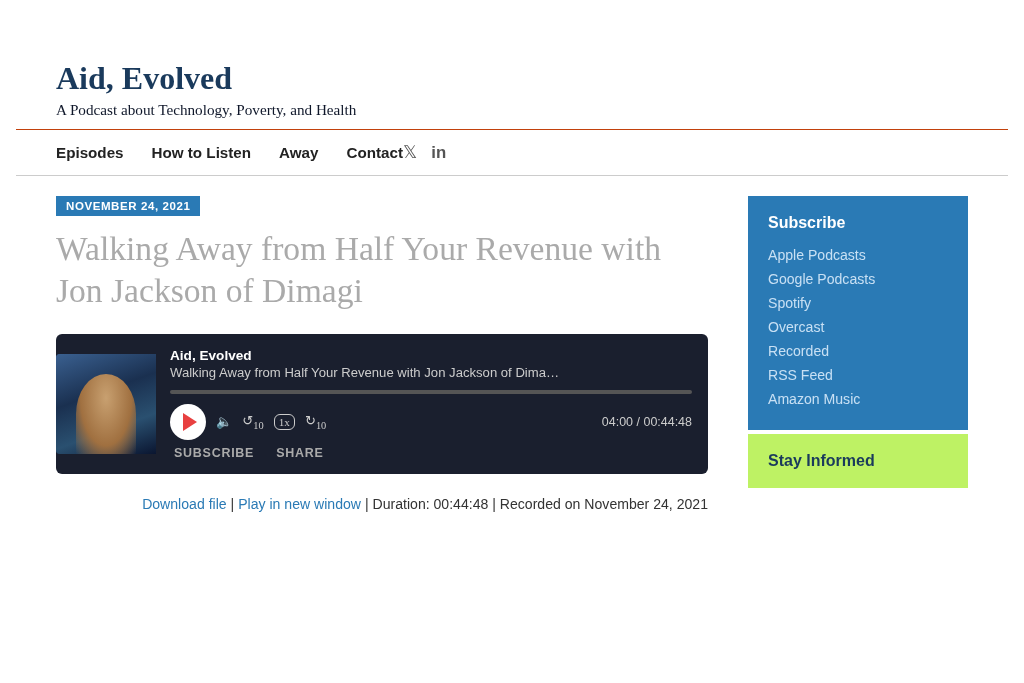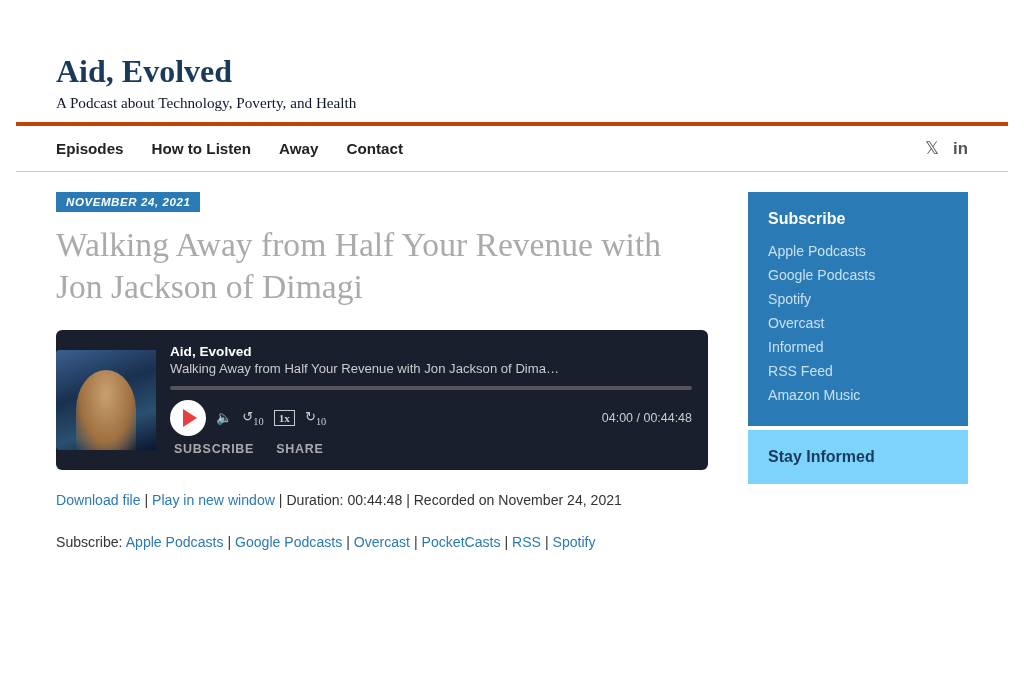--- a/index.html
+++ b/index.html
@@ -6,21 +6,21 @@
     body {
       font-family: Georgia, 'Times New Roman', serif;
       background: #fff;
       color: #333;
       font-size: 16px;
     }
     a { color: #2a7ab5; text-decoration: none; }
 
     .site-wrapper {
       max-width: 1024px;
-      margin: 9px auto;
+      margin: 16px auto;
       padding: 16px;
     }
 
     
     .site-header {
       padding: 28px 40px 10px 40px;
     }
     .site-title {
       font-size: 2rem;
       font-weight: bold;
@@ -29,26 +29,25 @@
     }
     .site-tagline {
       font-size: 0.95rem;
       color: #0f172a;
       margin-top: 4px;
       font-style: normal;
     }
 
     
     .site-nav {
-      border-top: 4px solid #c2410c;
+      border-top: 1px solid #c2410c;
       border-bottom: 1px solid #ccc;
       padding: 12px 40px;
       display: flex;
       align-items: center;
-      justify-content: space-between;
     }
     .nav-links {
       display: flex;
       gap: 28px;
       list-style: none;
     }
     .nav-links li a {
       color: #222;
       font-family: Arial, sans-serif;
       font-size: 0.95rem;
@@ -85,21 +84,20 @@
     .date-badge {
       display: inline-block;
       background: #2a7ab5;
       color: #fff;
       font-family: Arial, sans-serif;
       font-size: 0.72rem;
       font-weight: 700;
       letter-spacing: 0.05em;
       padding: 4px 10px;
       margin-bottom: 12px;
-      font-style: italic;
     }
 
     
     .episode-title {
       font-size: 2.1rem;
       font-weight: 400;
       color: #aaa;
       line-height: 1.25;
       margin-bottom: 22px;
       font-family: Georgia, serif;
@@ -203,23 +201,22 @@
     .ctrl-icon {
       color: #ccc;
       font-size: 0.82rem;
       cursor: pointer;
     }
     .ctrl-badge {
       border: 1px solid #ccc;
       color: #ccc;
       font-size: 0.7rem;
       padding: 1px 4px;
-      border-radius: 0;
-      cursor: pointer;
-      font-weight: bold;
+      border-radius: 6px;
+      cursor: pointer;
     }
     .player-time {
       margin-left: auto;
       color: #ccc;
       font-family: Arial, sans-serif;
       font-size: 0.78rem;
       white-space: nowrap;
     }
     .player-bottom-controls {
       display: flex;
@@ -236,20 +233,21 @@
       cursor: pointer;
     }
 
     
     .file-links {
       font-family: Arial, sans-serif;
       font-size: 0.88rem;
       color: #333;
       margin-bottom: 16px;
       line-height: 1.8;
+      text-align: right;
     }
     .file-links a { color: #2a7ab5; }
     .file-links span { color: #333; }
 
     
     .subscribe-line {
       font-family: Arial, sans-serif;
       font-size: 0.88rem;
       color: #333;
       line-height: 1.9;
@@ -280,21 +278,21 @@
       gap: 6px;
     }
     .sidebar-subscribe-links li a {
       color: #c8e0f4;
       font-family: Arial, sans-serif;
       font-size: 0.88rem;
       text-decoration: none;
     }
 
     .sidebar-stay-informed {
-      background: #7dd3fc;
+      background: #bef264;
       padding: 18px 20px;
     }
     .sidebar-stay-informed-title {
       color: #1a3a5c;
       font-family: Arial, sans-serif;
       font-size: 1rem;
       font-weight: 700;
     }
   </style>
 </head>
@@ -360,45 +358,31 @@
 
       
       <div class="file-links">
         <a>Download file</a>
         <span> | </span>
         <a>Play in new window</a>
         <span>| Duration: 00:44:48 | Recorded on November 24, 2021</span>
       </div>
 
       
-      <div class="subscribe-line">
-        <span>Subscribe: </span>
-        <a>Apple Podcasts</a>
-        <span> | </span>
-        <a>Google Podcasts</a>
-        <span> | </span>
-        <a>Overcast</a>
-        <span> | </span>
-        <a>PocketCasts</a>
-        <span> | </span>
-        <a>RSS</a>
-        <span> | </span>
-        <a>Spotify</a>
-      </div>
     </div>
 
     <aside class="sidebar">
       <div class="sidebar-subscribe">
         <div class="sidebar-subscribe-title">Subscribe</div>
         <ul class="sidebar-subscribe-links">
           <li><a>Apple Podcasts</a></li>
           <li><a>Google Podcasts</a></li>
           <li><a>Spotify</a></li>
           <li><a>Overcast</a></li>
-          <li><a>Informed</a></li>
+          <li><a>Recorded</a></li>
           <li><a>RSS Feed</a></li>
           <li><a>Amazon Music</a></li>
         </ul>
       </div>
       <div class="sidebar-stay-informed">
         <div class="sidebar-stay-informed-title">Stay Informed</div>
       </div>
     </aside>
   </div>
 </div>

